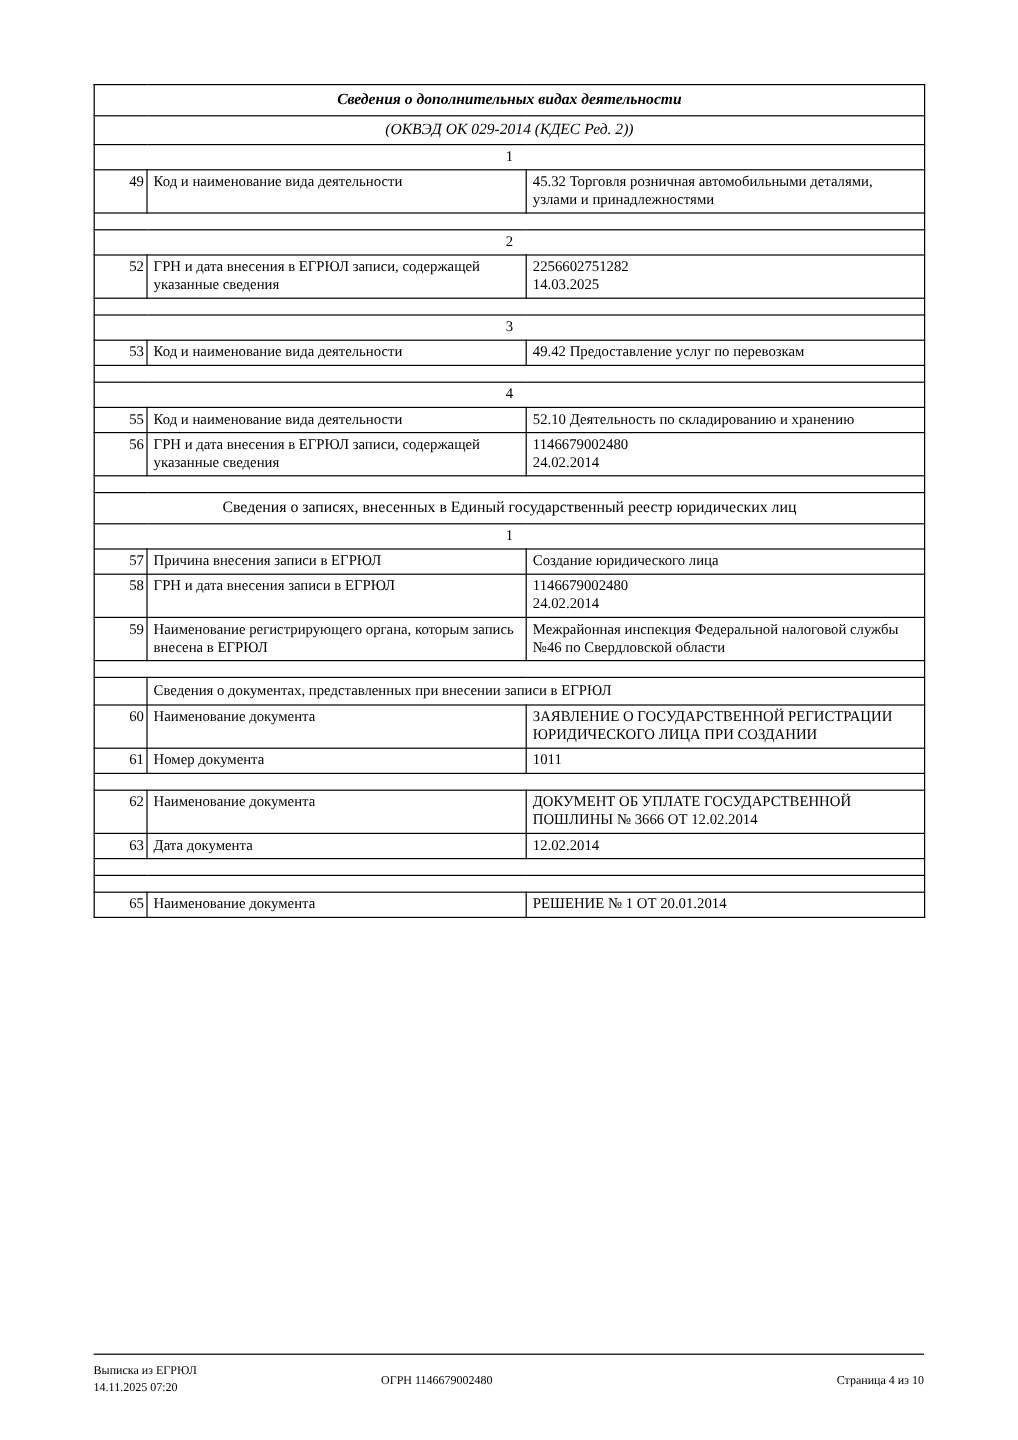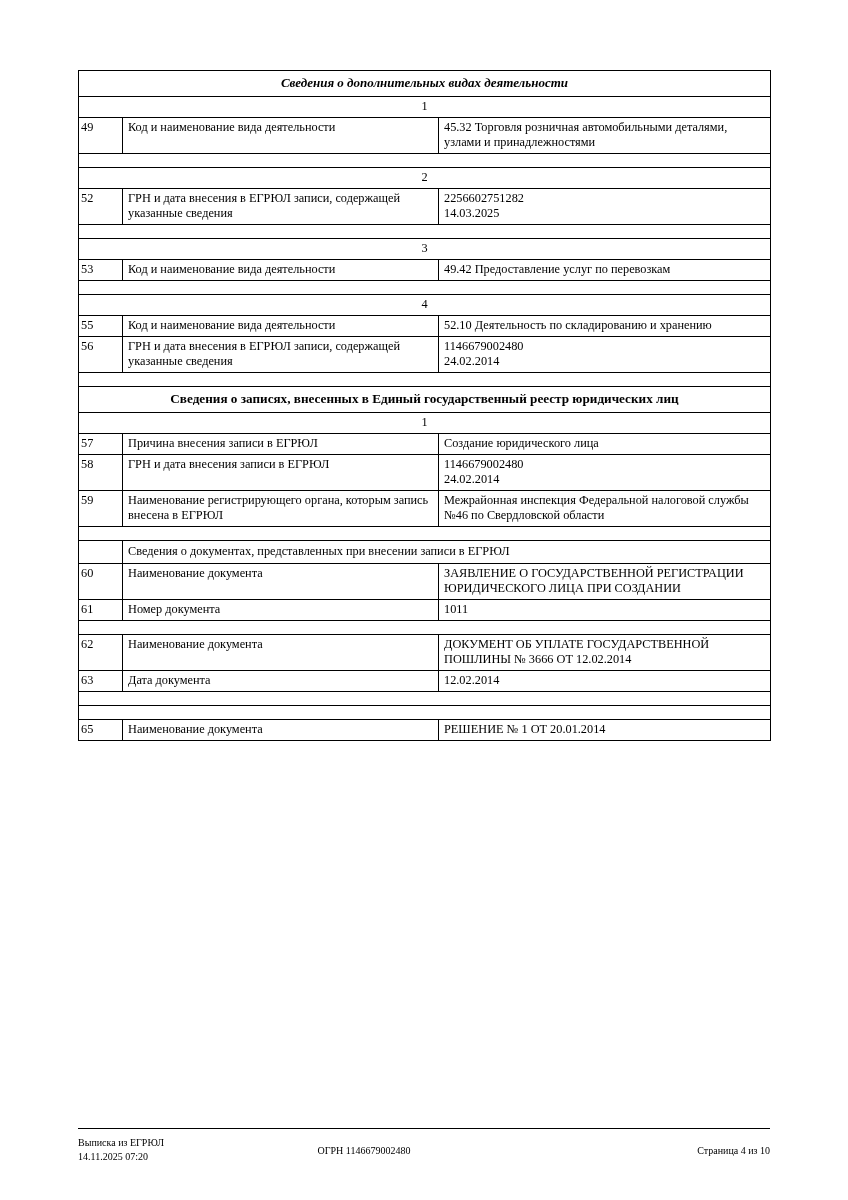--- a/index.html
+++ b/index.html
@@ -32,21 +32,21 @@
     font-size: 12.3px;
     line-height: 1.22;
   }
   .doc-table td {
     border: 1px solid #000000;
     padding: 2px 5px 3px 5px;
     vertical-align: top;
   }
   td.num {
     width: 44px;
-    text-align: left;
+    text-align: right;
     padding-left: 2px;
     padding-right: 2px;
   }
   td.label {
     width: 316px;
   }
   td.value {
     width: 332px;
   }
   tr.spacer td {
@@ -66,21 +66,21 @@
     font-style: italic;
     padding: 3px 5px 4px 5px;
     font-size: 13px;
   }
   td.group-num {
     text-align: center;
     padding: 2px 5px 3px 5px;
   }
   td.section-title-bold {
     text-align: center;
-    font-weight: bold;
+    font-weight: normal;
     padding: 4px 5px 5px 5px;
     font-size: 13.2px;
   }
   td.subheader {
     padding: 3px 5px 4px 5px;
   }
   .footer {
     position: absolute;
     left: 0;
     top: 1128px;
@@ -123,20 +123,23 @@
 
   <table class="doc-table">
     <colgroup>
       <col style="width:44px">
       <col style="width:316px">
       <col style="width:332px">
     </colgroup>
     <tbody>
       <tr>
         <td class="section-title" colspan="3">Сведения о дополнительных видах деятельности</td>
+      </tr>
+      <tr>
+        <td class="section-sub" colspan="3">(ОКВЭД ОК 029-2014 (КДЕС Ред. 2))</td>
       </tr>
       <tr>
         <td class="group-num" colspan="3">1</td>
       </tr>
 
       <tr>
         <td class="num">49</td>
         <td class="label">Код и наименование вида деятельности</td>
         <td class="value">45.32 Торговля розничная автомобильными деталями, узлами и принадлежностями</td>
       </tr>

